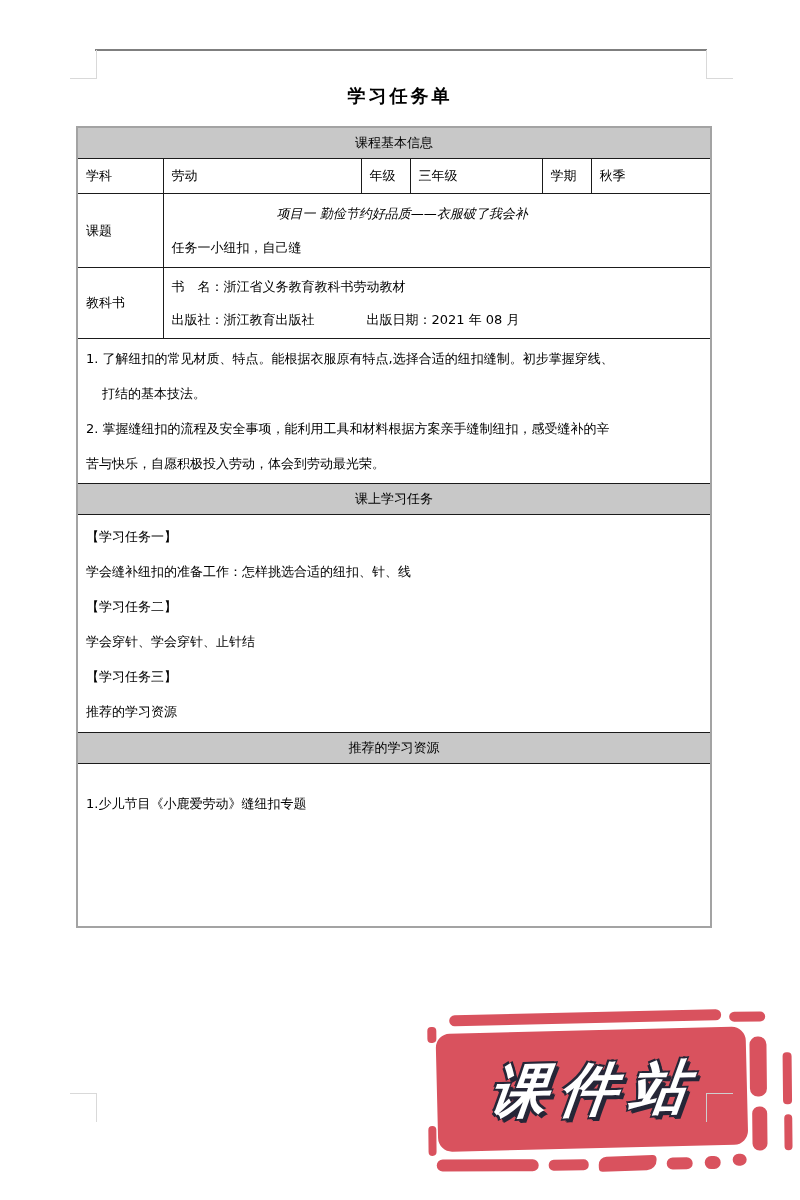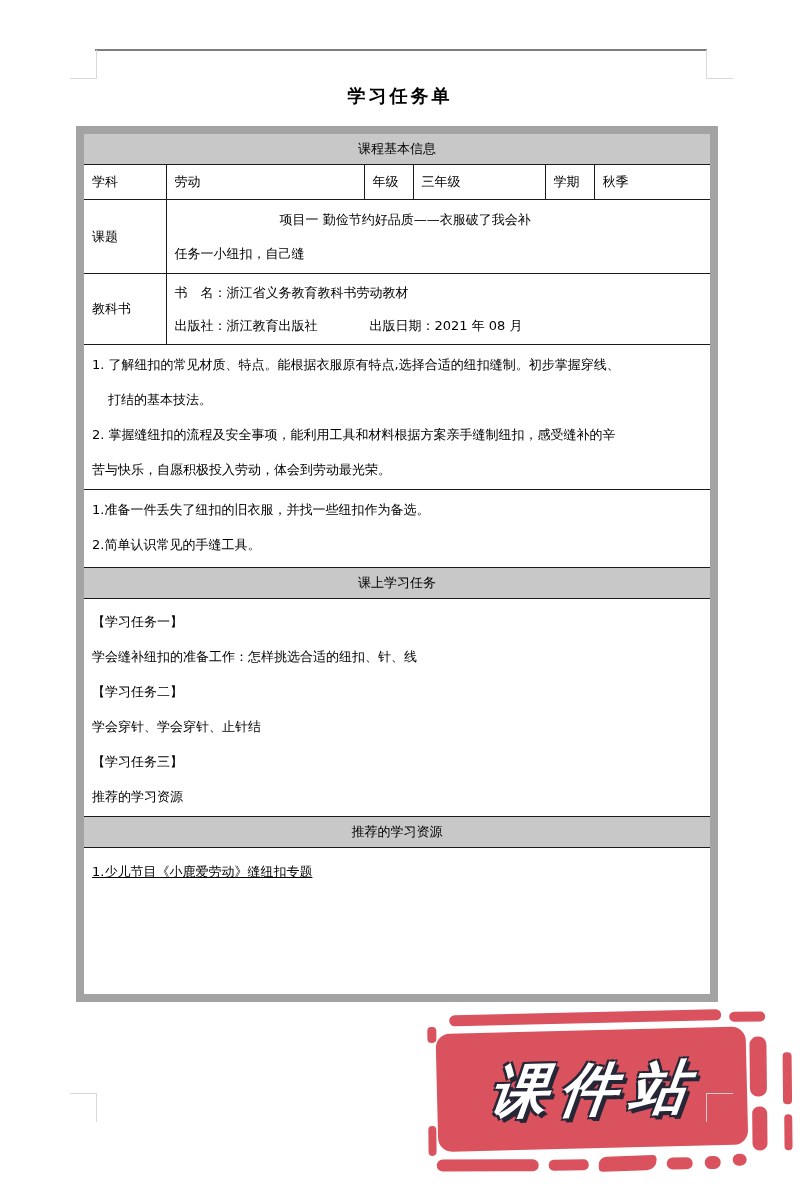--- a/index.html
+++ b/index.html
@@ -16,38 +16,38 @@
   .corner.bl{left:70px;top:1093px;border-right:1px solid #d9d9d9;border-top:1px solid #d9d9d9;}
   .corner.br{left:706px;top:1093px;border-left:1px solid #cfcfcf;border-top:1px solid #cfcfcf;}
 
   .doc-title{position:absolute;top:84px;left:0;width:800px;text-align:center;
     font-size:18px;font-weight:bold;letter-spacing:3px;}
 
   table.sheet{position:absolute;left:76px;top:126px;width:634px;table-layout:fixed;
     border-collapse:collapse;font-size:13px;}
   table.sheet td{border:1.5px solid #1b1b1b;padding:0 8px;vertical-align:middle;
     overflow:hidden;}
-  table.sheet{border:8px solid #a3a3a3;}
+  table.sheet{border:2px solid #a3a3a3;}
   tr.bar td{background:#c8c8c8;text-align:center;height:30px;padding:0;}
   tr.info td{height:34px;}
   td.labelcell{padding-left:9px;}
   .line{line-height:35px;white-space:nowrap;}
 
   tr.topic td{height:73px;}
   tr.topic .line{line-height:34px;}
-  .topic-line1{padding-left:105px;}
+  .topic-line1{padding-left:105px;font-style:italic;}
   tr.textbook td{height:70px;}
   tr.textbook .line{line-height:33px;display:flex;text-align:center;}
   .pub-date{margin-left:52px;}
 
   tr.goals-row td{height:142px;vertical-align:top;padding-top:2px;}
   .goal-cont1{padding-left:16px;}
   tr.pre-row td{height:75px;vertical-align:top;padding-top:2px;}
-  tr.inclass-row td{height:212px;vertical-align:top;padding-top:5px;}
-  tr.res-row td{height:140px;vertical-align:top;padding-top:6px;text-decoration:underline;}
+  tr.inclass-row td{height:212px;vertical-align:top;padding-top:5px;font-family:Liberation Mono, monospace;}
+  tr.res-row td{height:140px;vertical-align:top;padding-top:22px;}
 
   
   .stamp{position:absolute;left:428px;top:1012px;width:372px;height:168px;z-index:5;
     transform:rotate(-0.6deg);}
   .stamp-red{position:absolute;background:#d9525e;}
   .st-top{left:22px;top:0;width:272px;height:11px;border-radius:6px;transform:rotate(-0.7deg);}
   .st-top2{left:302px;top:1px;width:36px;height:10px;border-radius:5px;}
   .st-main{left:9px;top:18px;width:310px;height:118px;border-radius:14px;transform:rotate(-0.8deg);
     display:flex;align-items:center;justify-content:center;}
   .stamp-text{color:#fff;font-weight:bold;font-style:italic;font-size:58px;letter-spacing:12px;
@@ -122,26 +122,20 @@
 
   <tr class="goals-row">
     <td colspan="6">
       <div class="line">1.  了解纽扣的常见材质、特点。能根据衣服原有特点,选择合适的纽扣缝制。初步掌握穿线、</div>
       <div class="line goal-cont1">打结的基本技法。</div>
       <div class="line">2.  掌握缝纽扣的流程及安全事项，能利用工具和材料根据方案亲手缝制纽扣，感受缝补的辛</div>
       <div class="line">苦与快乐，自愿积极投入劳动，体会到劳动最光荣。</div>
     </td>
   </tr>
 
-  <tr class="pre-row">
-    <td colspan="6">
-      <div class="line">1.准备一件丢失了纽扣的旧衣服，并找一些纽扣作为备选。</div>
-      <div class="line">2.简单认识常见的手缝工具。</div>
-    </td>
-  </tr>
 
   <tr class="bar">
     <td colspan="6" style="background: rgb(200, 200, 200);">课上学习任务</td>
   </tr>
   <tr class="inclass-row">
     <td colspan="6">
       <div class="line">【学习任务一】</div>
       <div class="line">学会缝补纽扣的准备工作：怎样挑选合适的纽扣、针、线</div>
       <div class="line">【学习任务二】</div>
       <div class="line">学会穿针、学会穿针、止针结</div>

